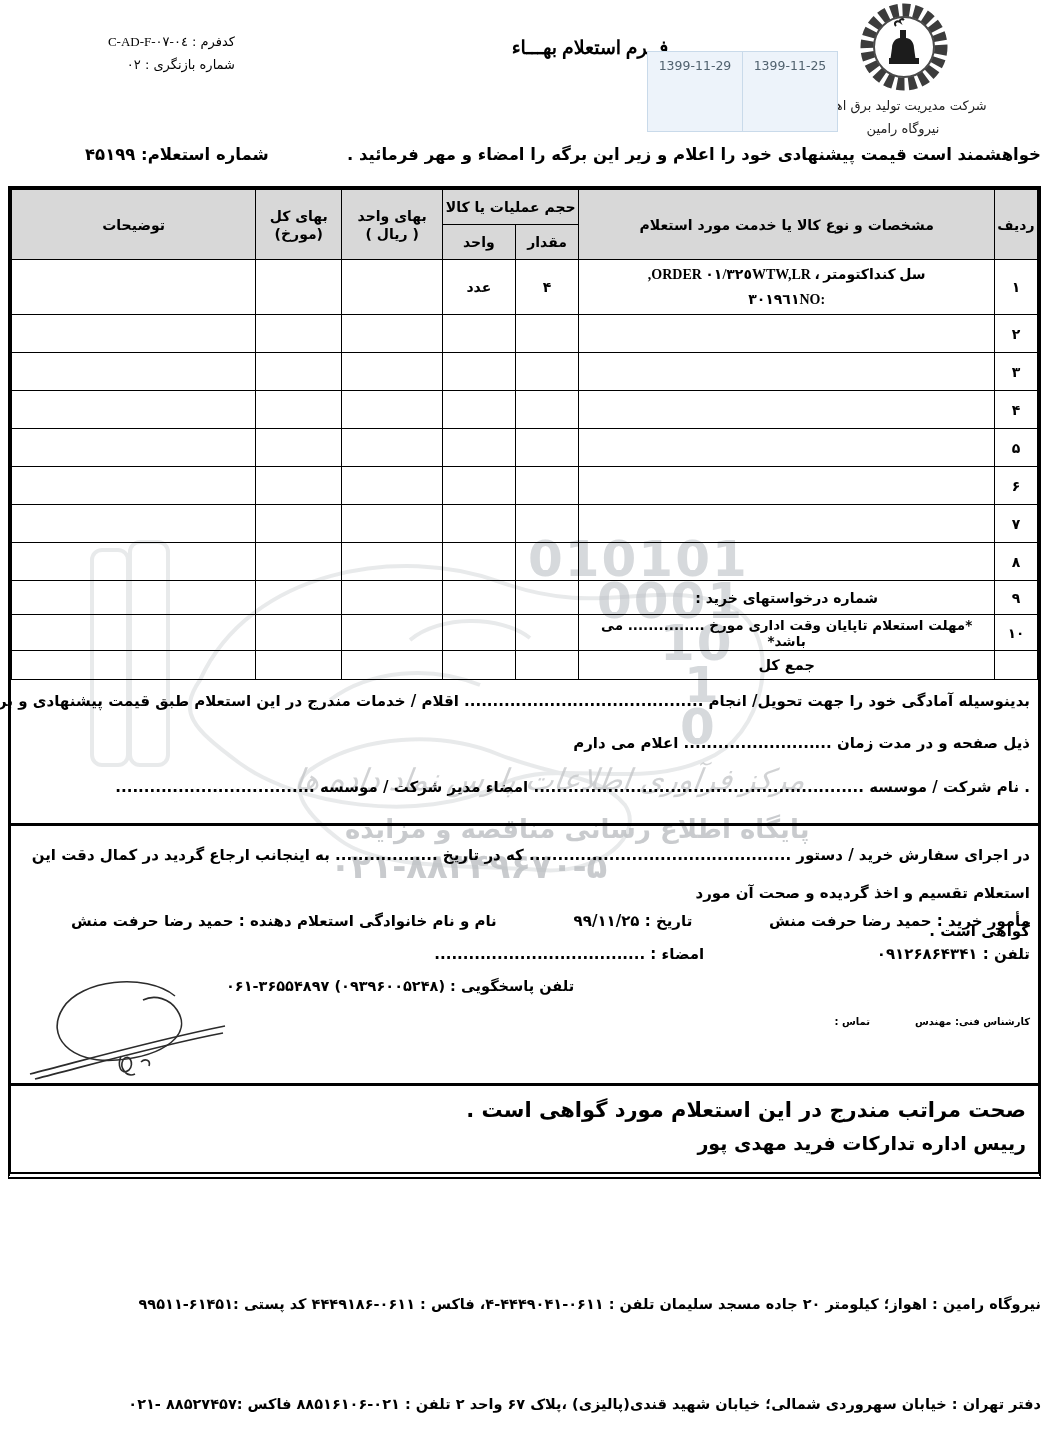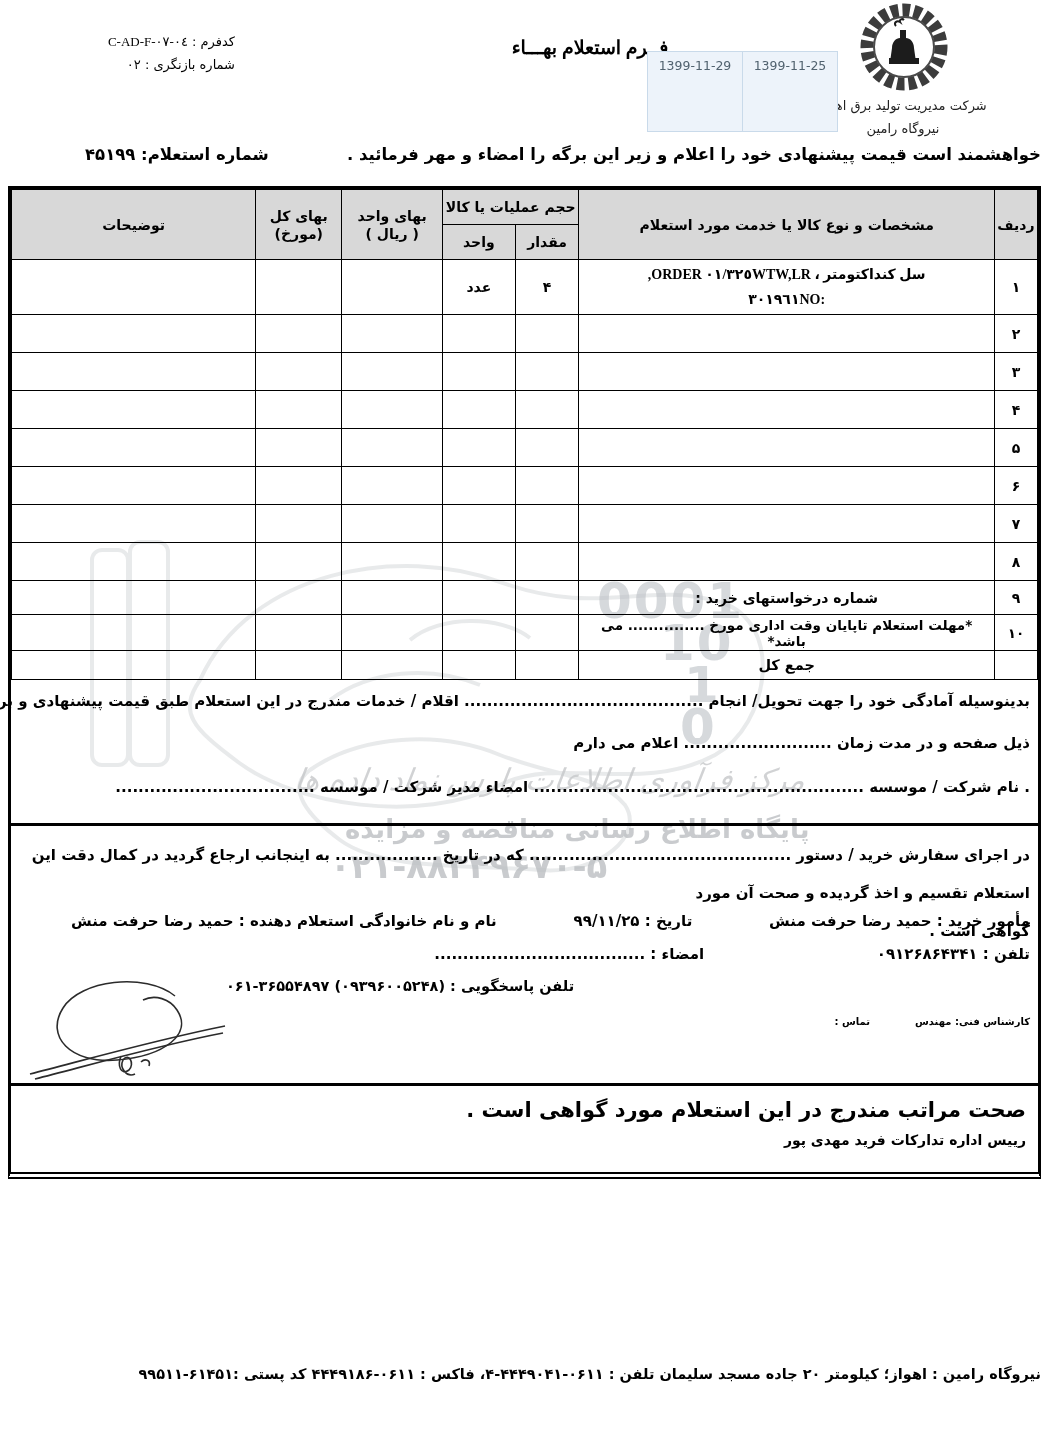--- a/index.html
+++ b/index.html
@@ -65,20 +65,21 @@
   <div class="wm" style="left:80px;top:520px;width:710px;height:400px;opacity:.55;">
     <svg width="710" height="400" viewBox="0 0 710 400" fill="none" stroke="#d7d9db" stroke-width="4">
       <rect x="12" y="30" width="36" height="215" rx="10"></rect>
       <rect x="50" y="22" width="38" height="223" rx="10"></rect>
       <path d="M120,160 C170,50 320,25 420,62 C520,98 565,60 640,82 C705,102 690,205 635,235 C560,275 480,235 420,265 C340,305 215,285 158,242 C112,208 98,192 120,160 Z"></path>
       <path d="M230,250 C280,215 360,210 420,235 C480,258 520,255 545,285 C565,315 520,355 460,350 C390,345 300,350 260,320 C228,296 205,268 230,250 Z"></path>
       <path d="M330,120 C360,95 420,95 450,118"></path>
       <path d="M250,180 C290,150 350,145 400,165"></path>
     </svg>
   </div>
+  <span class="wm wm-digit" style="left:528px;top:530px;">010101</span>
   <span class="wm wm-digit" style="left:597px;top:572px;">0001</span>
   <span class="wm wm-digit" style="left:660px;top:614px;">10</span>
   <span class="wm wm-digit" style="left:684px;top:656px;">1</span>
   <span class="wm wm-digit" style="left:680px;top:698px;">0</span>
   <span class="wm wm-callig" style="left:295px;top:762px;">مرکز فرآوری اطلاعات پارس نماد داده ها</span>
   <span class="wm wm-portal" style="left:345px;top:814px;">پایگاه اطلاع رسانی مناقصه و مزایده</span>
   <span class="wm wm-phone" dir="ltr" style="left:330px;top:846px;">۰۲۱-۸۸۳۴۹۶۷۰-۵</span>
 
   <div class="header">
 
@@ -297,19 +298,20 @@
           <path d="M5,96 C60,82 130,62 200,48"></path>
           <path d="M10,101 C65,87 135,67 198,55"></path>
           <path d="M96,78 C92,88 96,98 104,92 C110,86 104,74 98,82 C94,90 102,100 110,96"></path>
           <path d="M116,84 c4,-4 10,-2 8,4"></path>
         </svg>
       </div>
     </div>
 
     <div class="sec sec3">
       <div class="ln nw" style="top:12px;right:12px;font-size:21px;">صحت مراتب مندرج در این استعلام مورد گواهی است .</div>
-      <div class="ln nw" style="top:46px;right:12px;font-size:14px;">رییس اداره تدارکات فرید مهدی پور</div>
+      <div class="ln nw" style="top:46px;right:12px;font-size:19px;">رییس اداره تدارکات فرید مهدی پور</div>
     </div>
   </div>
 
-  <div class="footer-line nw" style="top:1366px;">نیروگاه رامین : اهواز؛ کیلومتر ۲۰ جاده مسجد سلیمان  تلفن : ۰۶۱۱-۴۴۴۹۰۴۱-۴، فاکس : ۰۶۱۱-۴۴۴۹۱۸۶ کد پستی :۶۱۴۵۱-۹۹۵۱۱</div>
+  <div class="footer-line nw" style="top:1296px;">نیروگاه رامین : اهواز؛ کیلومتر ۲۰ جاده مسجد سلیمان  تلفن : ۰۶۱۱-۴۴۴۹۰۴۱-۴، فاکس : ۰۶۱۱-۴۴۴۹۱۸۶ کد پستی :۶۱۴۵۱-۹۹۵۱۱</div>
+  <div class="footer-line nw" style="top:1396px;">دفتر تهران : خیابان سهروردی شمالی؛ خیابان شهید قندی(پالیزی) ،پلاک ۶۷ واحد ۲ تلفن : ۰۲۱-۸۸۵۱۶۱۰۶  فاکس :۸۸۵۲۷۴۵۷ -۰۲۱</div>
 
 </div>
 
 </body></html>

